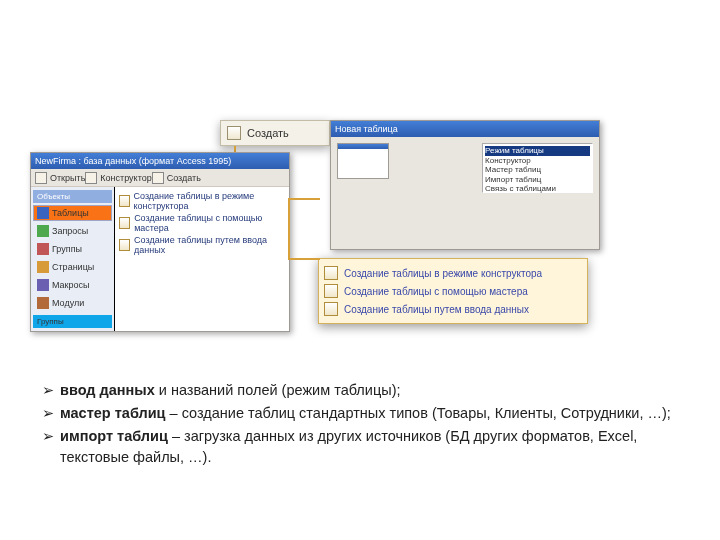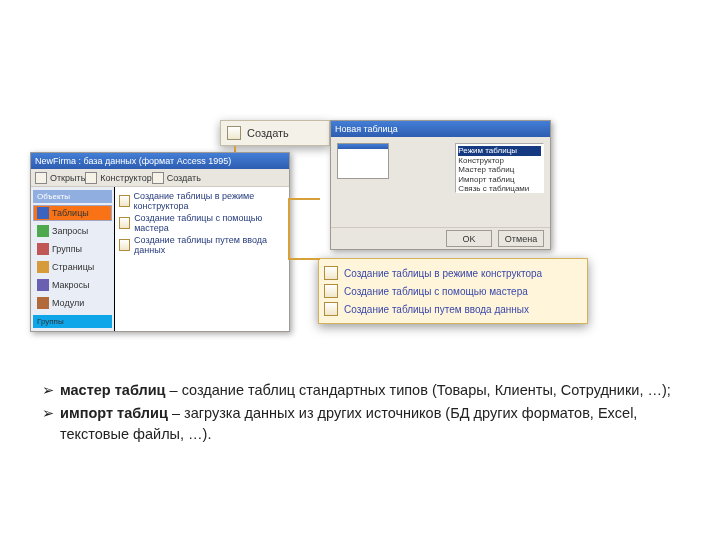--- a/index.html
+++ b/index.html
@@ -18,21 +18,21 @@
   .sidebtn{height:18px;display:flex;align-items:center;gap:3px;padding:0 3px;font-size:9px;color:#333;border:1px solid transparent}
   .sidebtn.active{background:#f97316;border-color:#9fa6c5}
   .si{width:12px;height:12px;display:inline-block}
   .main{flex:1;background:#fff;padding:4px;display:flex;flex-direction:column;gap:2px}
   .opt{display:flex;align-items:center;gap:4px;font-size:9px;color:#253a7a}
   .opt .ic{width:12px;height:12px;display:inline-block;border:1px solid #b08d3a;background:linear-gradient(#fff,#f0e6c8)}
   .create{left:190px;top:0;width:110px;height:26px;background:#f4f1e8;border:1px solid #c3bca7;box-shadow:0 3px 10px rgba(0,0,0,.35);display:flex;align-items:center;gap:6px;padding:0 6px;position:absolute}
   .create .ic{width:14px;height:14px;border:1px solid #9a8f6f;background:linear-gradient(#fff,#efe8cf)}
   .create span{font-size:11px;color:#333}
   .callout-line{position:absolute;border:2px solid #d8a038;pointer-events:none}
-  .newtab{left:300px;top:0;width:221px;height:130px;background:#e9e6df}
+  .newtab{left:300px;top:0;width:270px;height:130px;background:#e9e6df}
   .newtab .ct{display:flex;height:calc(100% - 16px - 22px)}
   .newtab .left{flex:1.2;padding:6px}
   .preview{width:52px;height:36px;border:1px solid #9f9a93;background:#fff;margin-bottom:4px}
   .preview::before{content:'';display:block;height:5px;background:linear-gradient(#437ed6,#2d5db1)}
   .desc{font-size:8.5px;color:#333;line-height:1.1}
   .newtab .right{flex:1;padding:6px}
   .list{border:1px inset #fff;background:#fff;height:50px;padding:2px;font-size:8px;color:#333;line-height:1.2}
   .list .sel{background:#153a82;color:#fff}
   .newtab .btnrow{height:22px;border-top:1px solid #cfc9c0;display:flex;justify-content:flex-end;gap:6px;align-items:center;padding:0 6px}
   .btn{height:17px;min-width:46px;background:#e9e6df;border:1px solid #9f9a93;font-size:9px;display:flex;align-items:center;justify-content:center}
@@ -135,24 +135,20 @@
       <div class="right">
         <div class="list">
           <div class="sel">Режим таблицы</div>
           <div>Конструктор</div>
           <div>Мастер таблиц</div>
           <div>Импорт таблиц</div>
           <div>Связь с таблицами</div>
         </div>
       </div>
     </div>
-    <div class="btnrow">
-      <div class="btn">OK</div>
-      <div class="btn">Отмена</div>
-    </div>
   </div>
 
   <div class="callout">
     <div class="crow">
         <span class="ic"></span>
         <span>Создание таблицы в режиме конструктора</span>
       </div>
     <div class="crow">
         <span class="ic"></span>
         <span>Создание таблицы с помощью мастера</span>
@@ -160,15 +156,16 @@
     <div class="crow">
         <span class="ic"></span>
         <span>Создание таблицы путем ввода данных</span>
       </div>
   </div>
   <div class="callout-line" style="left:258px;top:78px;width:32px;height:62px;border-width:2px 0 2px 2px;border-right:none"></div>
 
 </div>
 
 <ul class="bullets">
+  <li><b>ввод данных</b><span> и названий полей (режим таблицы);</span></li>
   <li><b>мастер таблиц</b><span> – создание таблиц стандартных типов (Товары, Клиенты, Сотрудники, …);</span></li>
   <li><b>импорт таблиц</b><span> – загрузка данных из других источников (БД других форматов, Excel, текстовые файлы, …).</span></li>
 </ul>
 
 </body></html>

